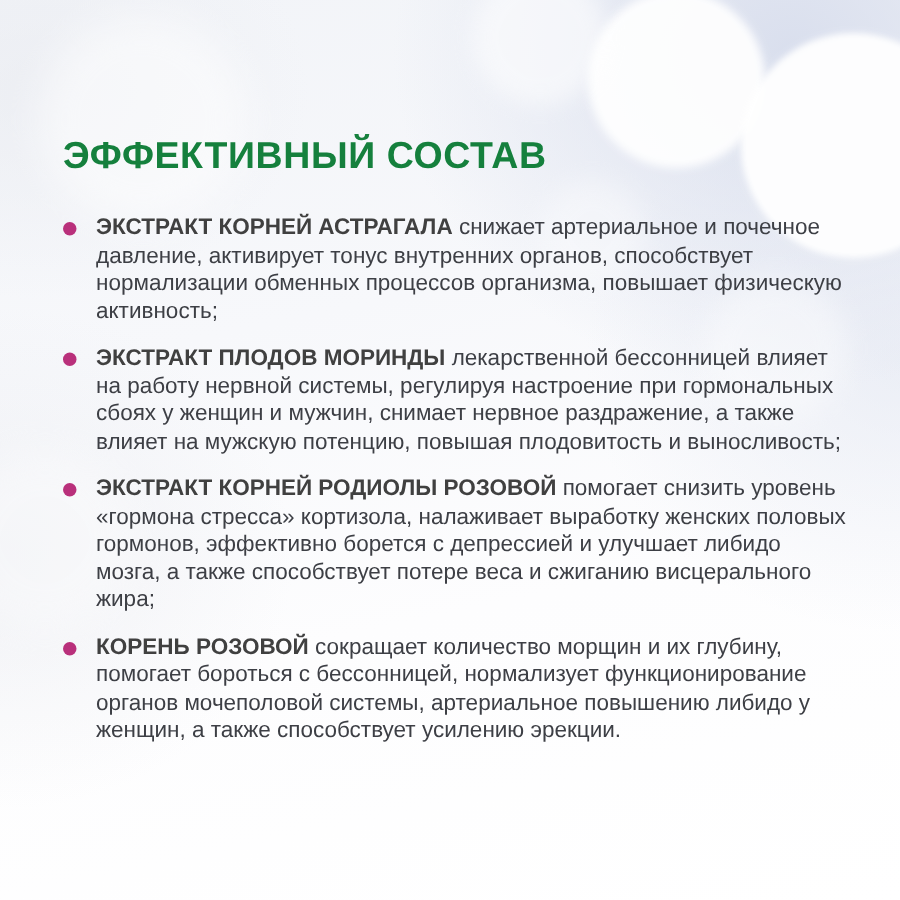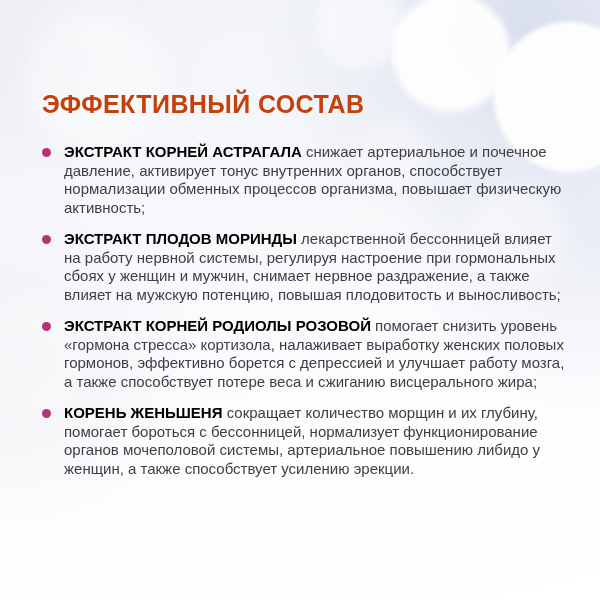--- a/index.html
+++ b/index.html
@@ -41,21 +41,21 @@
     position: absolute;
     left: 42px;
     top: 90px;
     width: 525px;
   }
   .title {
     margin: 0 0 24px 0;
     font-size: 25px;
     font-weight: 800;
     letter-spacing: 0.4px;
-    color: #c2410c;
+    color: #15803d;
   }
   .ingredient-list {
     list-style: none;
     margin: 0;
     padding: 0;
   }
   .ingredient-item {
     position: relative;
     padding-left: 22px;
     margin-bottom: 13px;
@@ -67,21 +67,21 @@
     position: absolute;
     left: 0;
     top: 5px;
     width: 9px;
     height: 9px;
     border-radius: 50%;
     background: #b9307b;
   }
   .ingredient-name {
     font-weight: bold;
-    color: #000000;
+    color: #404040;
   }
 </style>
 </head>
 <body>
 
 <div class="bg">
   <div class="bokeh b1"></div>
   <div class="bokeh b2"></div>
   <div class="bokeh b3"></div>
   <div class="bokeh b4"></div>
@@ -100,21 +100,21 @@
       <span class="ingredient-description">снижает артериальное и почечное давление, активирует тонус внутренних органов, способствует нормализации обменных процессов организма, повышает физическую активность;</span>
     </li>
     <li class="ingredient-item">
       <span class="bullet-dot"></span>
       <span class="ingredient-name">ЭКСТРАКТ ПЛОДОВ МОРИНДЫ</span> 
       <span class="ingredient-description">лекарственной бессонницей влияет на работу нервной системы, регулируя настроение при гормональных сбоях у женщин и мужчин, снимает нервное раздражение, а также влияет на мужскую потенцию, повышая плодовитость и выносливость;</span>
     </li>
     <li class="ingredient-item">
       <span class="bullet-dot"></span>
       <span class="ingredient-name">ЭКСТРАКТ КОРНЕЙ РОДИОЛЫ РОЗОВОЙ</span> 
-      <span class="ingredient-description">помогает снизить уровень «гормона стресса» кортизола, налаживает выработку женских половых гормонов, эффективно борется с депрессией и улучшает работу мозга, а также способствует потере веса и сжиганию висцерального жира;</span>
+      <span class="ingredient-description">помогает снизить уровень «гормона стресса» кортизола, налаживает выработку женских половых гормонов, эффективно борется с депрессией и улучшает либидо мозга, а также способствует потере веса и сжиганию висцерального жира;</span>
     </li>
     <li class="ingredient-item">
       <span class="bullet-dot"></span>
-      <span class="ingredient-name">КОРЕНЬ ЖЕНЬШЕНЯ</span> 
+      <span class="ingredient-name">КОРЕНЬ РОЗОВОЙ</span> 
       <span class="ingredient-description">сокращает количество морщин и их глубину, помогает бороться с бессонницей, нормализует функционирование органов мочеполовой системы, артериальное повышению либидо у женщин, а также способствует усилению эрекции.</span>
     </li>
   </ul>
 </div>
 
 </body></html>

